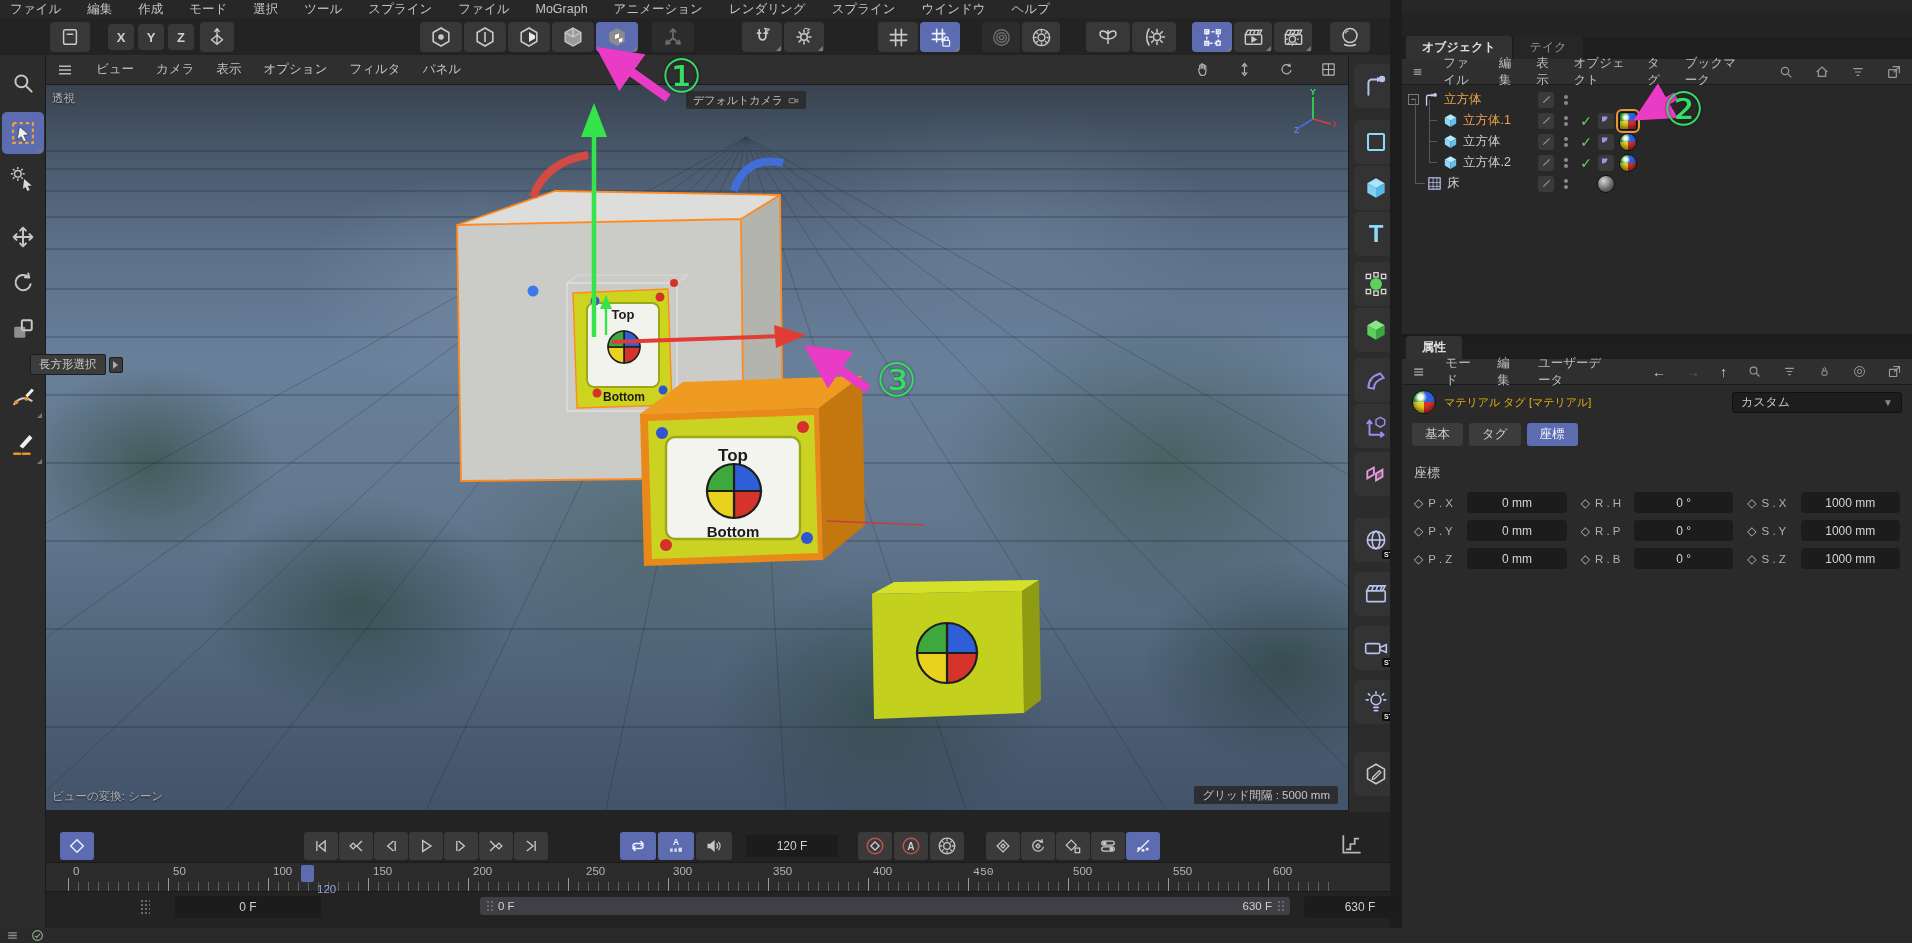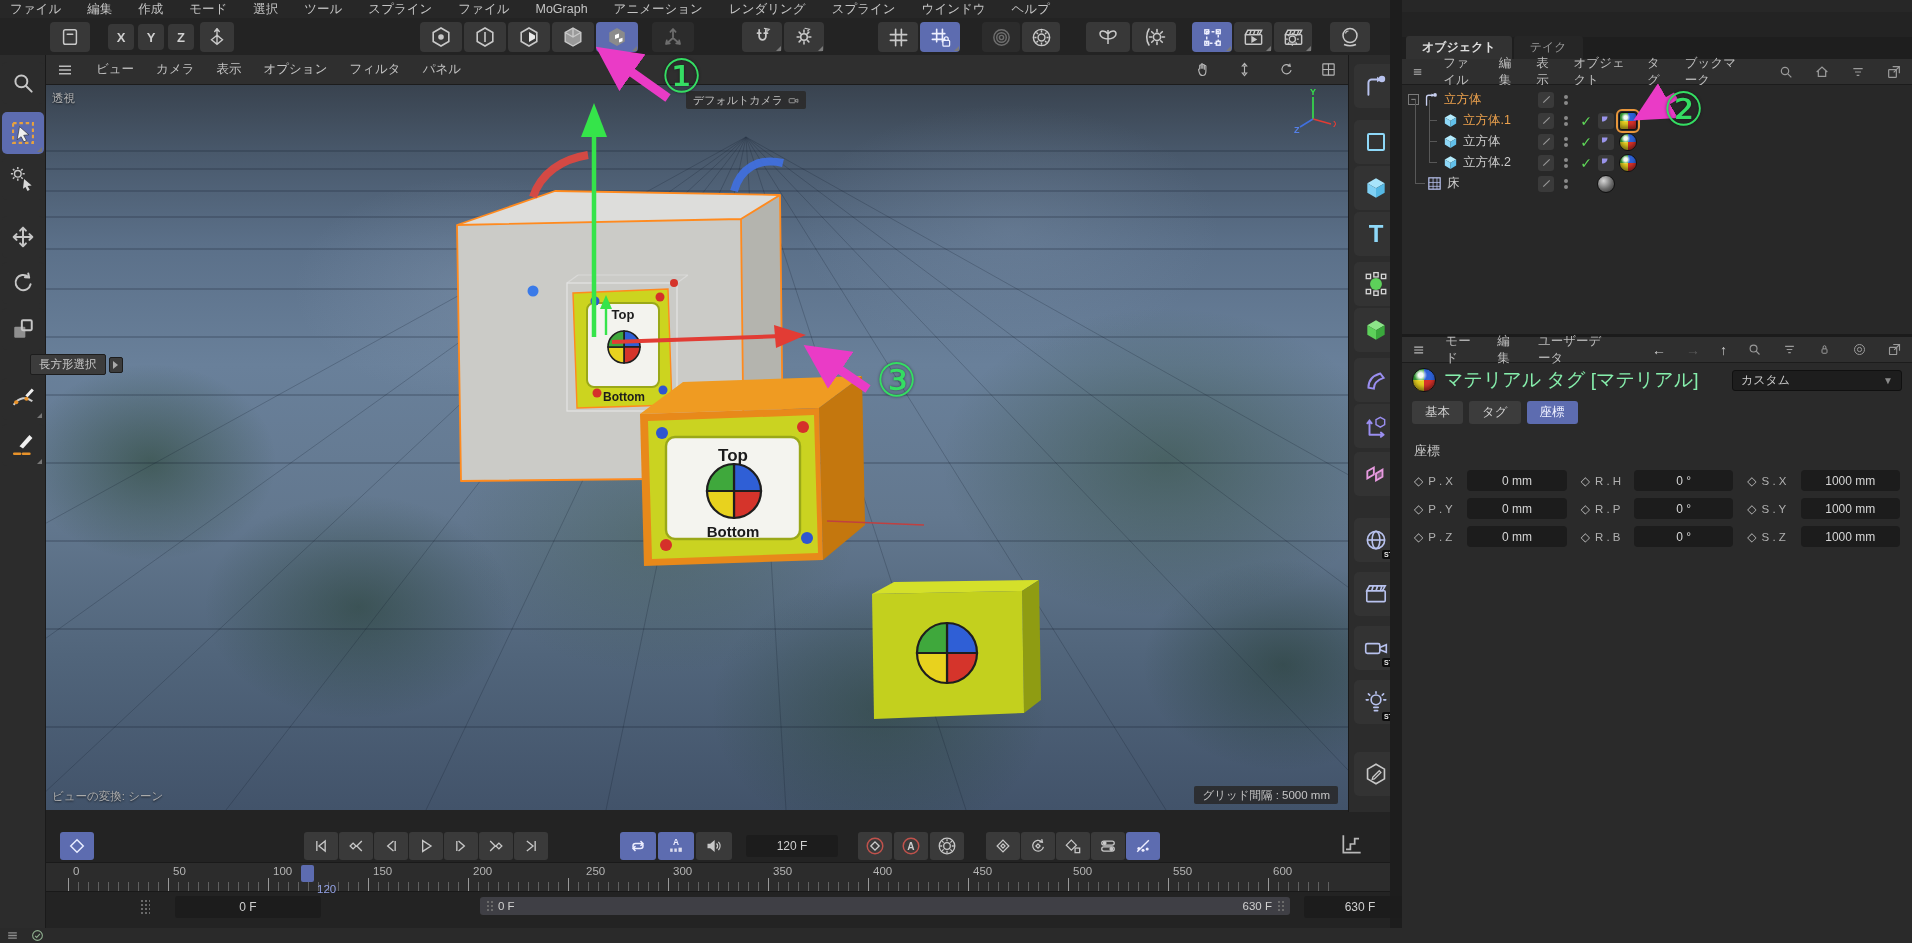--- a/index.html
+++ b/index.html
@@ -98,21 +98,21 @@
   .check{color:#5fd858;font-size:14px;font-weight:bold;}
   .mball{width:18px;height:18px;border-radius:50%;border:1px solid #101010;
     background:radial-gradient(circle at 35% 28%, rgba(255,255,255,.95) 0 11%, rgba(255,255,255,0) 30%),
     conic-gradient(from 0deg,#2e62d8 0 25%,#d8322a 25% 50%,#e6cf1f 50% 75%,#3aa63a 75% 100%);
     box-shadow:inset 0 -3px 4px rgba(0,0,0,.45);}
   .mball.sel{outline:2px solid #e8963c;outline-offset:1px;border-radius:3px;}
   .gball{width:18px;height:18px;border-radius:50%;border:1px solid #101010;background:radial-gradient(circle at 35% 30%,#d6d6d6,#6a6a6a 55%,#2c2c2c);}
   .tree-vline{position:absolute;background:#585858;}
 
   .attr-head{display:flex;align-items:center;gap:8px;height:34px;padding:0 10px;background:#2a2a2a;}
-  .attr-head .ttl{font-size:19px;color:#86efac;flex:1;}
+  .attr-head .ttl{font-size:11px;color:#eab308;flex:1;}
   .dropdown{width:170px;height:21px;background:#1d1d1d;border:1px solid #101010;border-radius:3px;display:flex;align-items:center;padding:0 8px;font-size:12px;color:#cccccc;}
   .dropdown .car{margin-left:auto;color:#8a8a8a;font-size:10px;}
   .attr-tabs{display:flex;gap:6px;padding:4px 10px 8px;background:#2a2a2a;}
   .atab{padding:3px 13px;background:#3c3c3c;border-radius:3px;font-size:12.5px;color:#cfcfcf;}
   .atab.on{background:#5d6cb0;color:#eef0ff;}
   .attr-body{background:#2a2a2a;height:518px;padding:8px 12px;}
   .sec-title{font-size:13px;color:#c8c8c8;margin:2px 0 10px;}
   .coord-grid{display:grid;grid-template-columns:1fr 1fr 1fr;column-gap:14px;row-gap:7px;}
   .cfield{display:flex;align-items:center;gap:5px;}
   .cfield .dia{color:#b8b8b8;font-size:12px;}
@@ -841,21 +841,21 @@
         <div class="tick-label" style="left: 427px;">200</div>
         <div class="tick-major" style="left: 522px;"></div>
         <div class="tick-label" style="left: 540px;">250</div>
         <div class="tick-major" style="left: 622px;"></div>
         <div class="tick-label" style="left: 627px;">300</div>
         <div class="tick-major" style="left: 722px;"></div>
         <div class="tick-label" style="left: 727px;">350</div>
         <div class="tick-major" style="left: 822px;"></div>
         <div class="tick-label" style="left: 827px;">400</div>
         <div class="tick-major" style="left: 922px;"></div>
-        <div class="tick-label" style="left: 927px;">450</div>
+        <div class="tick-label" style="left: 927px; font-family: Liberation Mono, monospace;">450</div>
         <div class="tick-major" style="left: 1022px;"></div>
         <div class="tick-label" style="left: 1027px;">500</div>
         <div class="tick-major" style="left: 1122px;"></div>
         <div class="tick-label" style="left: 1127px;">550</div>
         <div class="tick-major" style="left: 1222px;"></div>
         <div class="tick-label" style="left: 1227px;">600</div>
       </div>
 
     <div class="tl-range">
       <div class="grip" style="position:absolute;left:94px;top:4px;width:10px;height:16px;"></div>
@@ -1091,20 +1091,23 @@
           <span class="cell">
               <span class="gball"></span>
             </span>
           <span class="cell" style="width:24px;"></span>
         </div>
       </div>
       <div style="height:3px;background:#1b1b1b;"></div>
     </div>
 
     <div>
+      <div class="tabstrip">
+        <span class="tab on">属性</span>
+      </div>
       <div class="pmenu">
         <svg width="16" height="16" viewBox="0 0 24 24" fill="none" stroke="#bbb" stroke-width="2.2">
             <use href="#sym-burger"></use>
           </svg>
         <span>モード</span>
         <span>編集</span>
         <span>ユーザーデータ</span>
         <span class="sp"></span>
         <span class="pmicon" style="color:#cfcfcf;font-size:14px;">←</span>
         <span class="pmicon" style="color:#5a5a5a;font-size:14px;">→</span>

